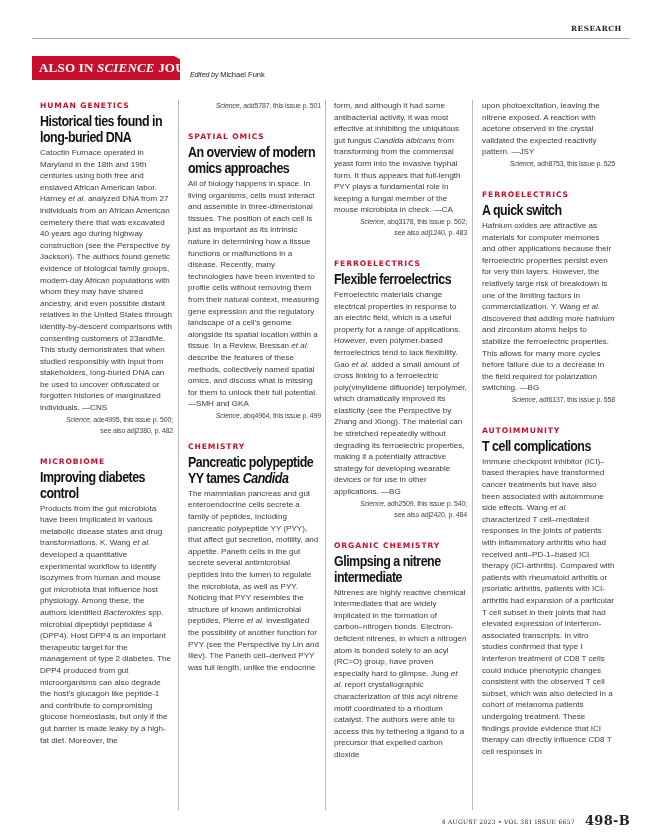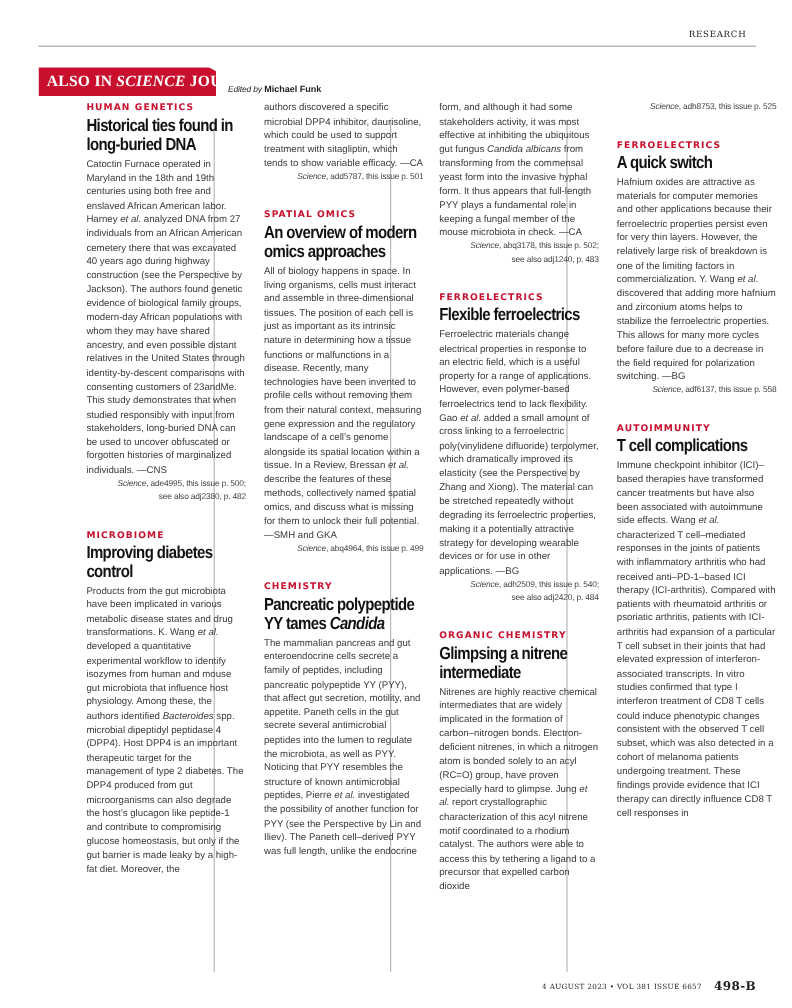--- a/index.html
+++ b/index.html
@@ -1,45 +1,44 @@
 <!DOCTYPE html>
 <html><head>
 <meta charset="utf-8">
 <style>
   html, body { margin: 0; padding: 0; background: #ffffff; }
   body { width: 660px; height: 840px; position: relative; overflow: hidden; color: #333; }
 
   .section-label {
     position: absolute; top: 24px; right: 38px;
-    font-family: "DejaVu Serif", serif; font-weight: normal;
+    font-family: "DejaVu Serif", serif; font-weight: bold;
     font-size: 7.2px; letter-spacing: 0.6px; color: #222; margin-left: 48px;
   }
   .top-rule { position: absolute; top: 38px; left: 32px; right: 30px; height: 1px; background: #a8a8a8; }
 
   .banner {
     position: absolute; top: 56px; left: 32px; width: 148px; height: 24px;
     background: #c8102e;
     clip-path: polygon(0 0, 96% 0, 100% 14%, 100% 100%, 0 100%);
     box-sizing: border-box; padding-top: 4px; padding-left: 7px;
     font-family: "Liberation Serif", serif; font-weight: bold; color: #fff;
     font-size: 13px; letter-spacing: 0.2px; white-space: nowrap;
   }
   .banner em { font-style: italic; }
   .edited {
     position: absolute; top: 70px; left: 190px; font-family: "Liberation Sans", sans-serif;
     font-size: 7.5px; color: #222;
   }
   .edited .ed-prefix { font-style: italic; font-size: 7px; letter-spacing: -0.1px; }
-  .edited .ed-name { font-weight: bold; }
+  .edited .ed-name { font-weight: normal; }
 
   .col {
-    position: absolute; top: 84px; width: 133px;
+    position: absolute; top: 100px; width: 133px;
     font-family: "Liberation Sans", sans-serif; font-size: 8.05px; line-height: 11.6px;
     color: #3a3a3a;
-    margin-left: 32px;
   }
   .col p { margin: 0; }
   .divider { position: absolute; top: 100px; width: 1px; height: 710px; background: #b8b8b8; }
 
   .kicker {
     font-family: "DejaVu Sans", sans-serif; font-weight: bold; color: #c8102e;
     font-size: 7.6px; letter-spacing: 0.9px; line-height: 12px; margin-top: 0;
   }
   .headline {
     font-family: "Liberation Sans", sans-serif; font-weight: bold; color: #111;
@@ -56,21 +55,21 @@
   .gap { height: 20px; }
 
   .footer-left {
     position: absolute; top: 852px; left: 32px; font-family: "DejaVu Serif", serif; font-size: 7px; color: #222;
   }
   .footer-left .brand { font-weight: bold; font-size: 7.6px; letter-spacing: 0.4px; margin-right: 6px; }
   .footer-right {
     position: absolute; top: 810px; right: 30px; font-family: "DejaVu Serif", serif; color: #222; white-space: nowrap;
   }
   .footer-right .issue { font-size: 6px; letter-spacing: 0.3px; margin-right: 10px; vertical-align: 1px; }
-  .footer-right .page { font-weight: bold; font-size: 10px; letter-spacing: 0.3px; }
+  .footer-right .page { font-weight: bold; font-size: 13px; letter-spacing: 0.3px; }
 </style>
 </head>
 <body>
 
 <div class="section-label">RESEARCH</div>
 <div class="top-rule"></div>
 
 <div class="banner"><span>ALSO IN </span><em>SCIENCE</em><span> JOURNALS</span></div>
 <div class="edited"><span class="ed-prefix">Edited by </span><span class="ed-name">Michael Funk</span></div>
 
@@ -87,56 +86,56 @@
   </div>
   <div class="gap"></div>
   <div>
     <div class="kicker">MICROBIOME</div>
     <div class="headline">Improving diabetes control</div>
     <p class="body"><span>Products from the gut microbiota have been implicated in various metabolic disease states and drug transformations. K. Wang </span><em>et al.</em><span> developed a quantitative experimental workflow to identify isozymes from human and mouse gut microbiota that influence host physiology. Among these, the authors identified </span><em>Bacteroides</em><span> spp. microbial dipeptidyl peptidase 4 (DPP4). Host DPP4 is an important therapeutic target for the management of type 2 diabetes. The DPP4 produced from gut microorganisms can also degrade the host’s glucagon like peptide-1 and contribute to compromising glucose homeostasis, but only if the gut barrier is made leaky by a high-fat diet. Moreover, the </span></p>
   </div>
 </div>
 
 <div class="col" style="left:188px">
-    <p class="body">authors discovered a specific microbial DPP4 inhibitor, daurisoline, which could be used to support treatment with sitagliptin, which tends to show variable efficacy. —CA</p>
   <div class="cite" style="margin-top:0"><em>Science</em><span>, add5787, this issue p. 501</span></div>
   <div class="gap"></div>
   <div>
     <div class="kicker">SPATIAL OMICS</div>
     <div class="headline">An overview of modern omics approaches</div>
     <p class="body"><span>All of biology happens in space. In living organisms, cells must interact and assemble in three-dimensional tissues. The position of each cell is just as important as its intrinsic nature in determining how a tissue functions or malfunctions in a disease. Recently, many technologies have been invented to profile cells without removing them from their natural context, measuring gene expression and the regulatory landscape of a cell’s genome alongside its spatial location within a tissue. In a Review, Bressan </span><em>et al.</em><span> describe the features of these methods, collectively named spatial omics, and discuss what is missing for them to unlock their full potential. —SMH and GKA</span></p>
     <div class="cite"><em>Science</em><span>, abq4964, this issue p. 499</span></div>
   </div>
   <div class="gap"></div>
   <div>
     <div class="kicker">CHEMISTRY</div>
     <div class="headline"><span>Pancreatic polypeptide YY tames </span><em>Candida</em></div>
     <p class="body"><span>The mammalian pancreas and gut enteroendocrine cells secrete a family of peptides, including pancreatic polypeptide YY (PYY), that affect gut secretion, motility, and appetite. Paneth cells in the gut secrete several antimicrobial peptides into the lumen to regulate the microbiota, as well as PYY. Noticing that PYY resembles the structure of known antimicrobial peptides, Pierre </span><em>et al.</em><span> investigated the possibility of another function for PYY (see the Perspective by Lin and Iliev). The Paneth cell–derived PYY was full length, unlike the endocrine</span></p>
   </div>
 </div>
 
 <div class="col" style="left:334px">
-  <p class="body"><span>form, and although it had some stakeholders activity, it was most effective at inhibiting the ubiquitous gut fungus </span><em>Candida albicans</em><span> from transforming from the commensal yeast form into the invasive hyphal form. It thus appears that full-length PYY plays a fundamental role in keeping a fungal member of the mouse microbiota in check. —CA</span></p>
+  <p class="body"><span>form, and although it had some antibacterial activity, it was most effective at inhibiting the ubiquitous gut fungus </span><em>Candida albicans</em><span> from transforming from the commensal yeast form into the invasive hyphal form. It thus appears that full-length PYY plays a fundamental role in keeping a fungal member of the mouse microbiota in check. —CA</span></p>
   <div class="cite"><em>Science</em><span>, abq3178, this issue p. 502;</span><br><span>see also adj1240, p. 483</span></div>
   <div class="gap"></div>
   <div>
     <div class="kicker">FERROELECTRICS</div>
     <div class="headline">Flexible ferroelectrics</div>
     <p class="body"><span>Ferroelectric materials change electrical properties in response to an electric field, which is a useful property for a range of applications. However, even polymer-based ferroelectrics tend to lack flexibility. Gao </span><em>et al.</em><span> added a small amount of cross linking to a ferroelectric poly(vinylidene difluoride) terpolymer, which dramatically improved its elasticity (see the Perspective by Zhang and Xiong). The material can be stretched repeatedly without degrading its ferroelectric properties, making it a potentially attractive strategy for developing wearable devices or for use in other applications. —BG</span></p>
     <div class="cite"><em>Science</em><span>, adh2509, this issue p. 540;</span><br><span>see also adj2420, p. 484</span></div>
   </div>
   <div class="gap"></div>
   <div>
     <div class="kicker">ORGANIC CHEMISTRY</div>
     <div class="headline">Glimpsing a nitrene intermediate</div>
     <p class="body"><span>Nitrenes are highly reactive chemical intermediates that are widely implicated in the formation of carbon–nitrogen bonds. Electron-deficient nitrenes, in which a nitrogen atom is bonded solely to an acyl (RC=O) group, have proven especially hard to glimpse. Jung </span><em>et al.</em><span> report crystallographic characterization of this acyl nitrene motif coordinated to a rhodium catalyst. The authors were able to access this by tethering a ligand to a precursor that expelled carbon dioxide</span></p>
   </div>
 </div>
 
 <div class="col" style="left:482px">
+    <p class="body">upon photoexcitation, leaving the nitrene exposed. A reaction with acetone observed in the crystal validated the expected reactivity pattern. —JSY</p>
   <div class="cite"><em>Science</em><span>, adh8753, this issue p. 525</span></div>
   <div class="gap"></div>
   <div>
     <div class="kicker">FERROELECTRICS</div>
     <div class="headline">A quick switch</div>
     <p class="body"><span>Hafnium oxides are attractive as materials for computer memories and other applications because their ferroelectric properties persist even for very thin layers. However, the relatively large risk of breakdown is one of the limiting factors in commercialization. Y. Wang </span><em>et al.</em><span> discovered that adding more hafnium and zirconium atoms helps to stabilize the ferroelectric properties. This allows for many more cycles before failure due to a decrease in the field required for polarization switching. —BG</span></p>
     <div class="cite"><em>Science</em><span>, adf6137, this issue p. 558</span></div>
   </div>
   <div class="gap"></div>
   <div>

